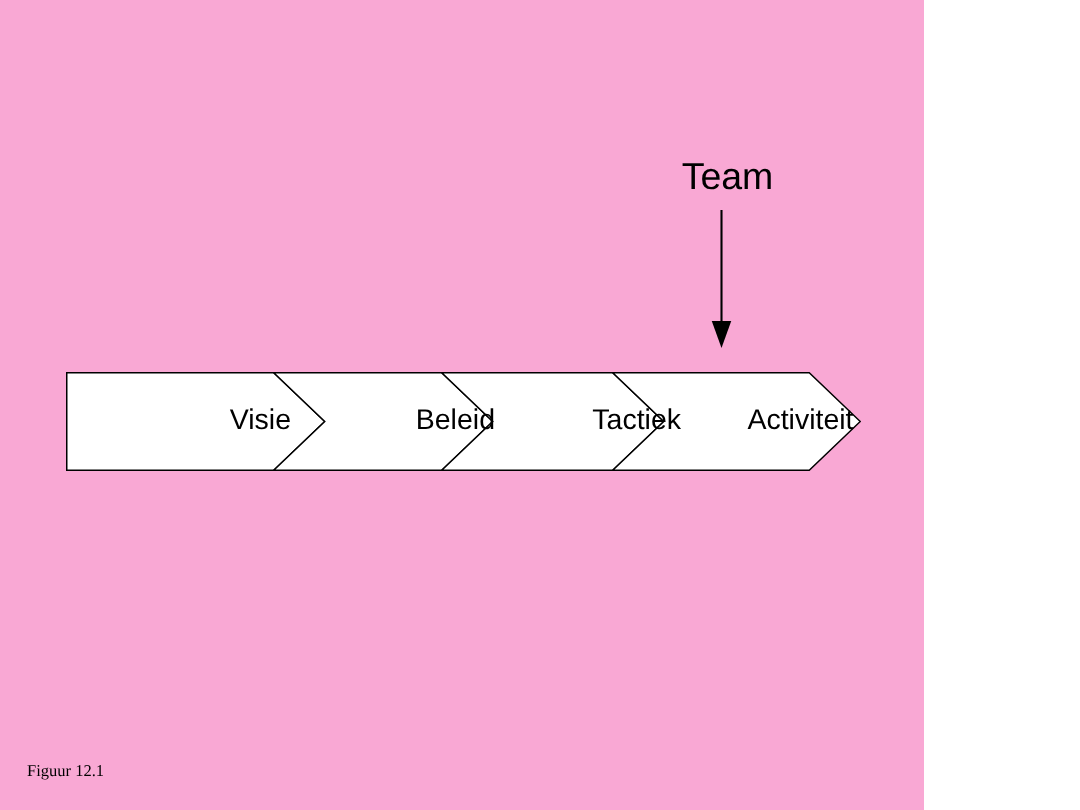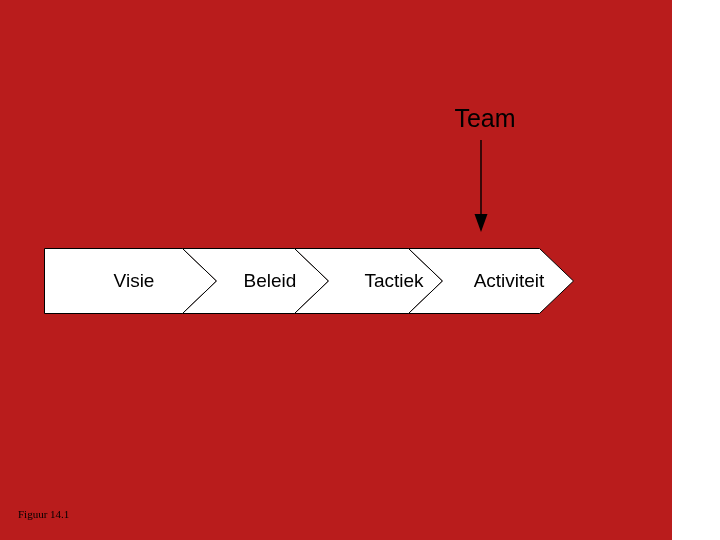--- a/index.html
+++ b/index.html
@@ -8,23 +8,23 @@
   }
   body {
     width: 720px;
     height: 540px;
     background: #ffffff;
     font-family: "Liberation Sans", sans-serif;
     overflow: hidden;
   }
   .slide {
     position: relative;
-    width: 672px;
+    width: 616px;
     height: 540px;
-    background: #b91c1c;
+    background: #f9a8d4;
   }
   .team-label {
     position: absolute;
     left: 408px;
     top: 103px;
     width: 154px;
     text-align: center;
     font-family: "Liberation Sans", sans-serif;
     font-size: 25px;
     color: #000000;
@@ -51,21 +51,21 @@
     top: 0;
   }
   .chev-label {
     position: absolute;
     top: 0;
     height: 66px;
     line-height: 66px;
     font-family: "Liberation Sans", sans-serif;
     font-size: 19px;
     color: #000000;
-    text-align: center;
+    text-align: right;
     white-space: nowrap;
   }
   .chev-label-0 { left: 30px;  width: 120px; }
   .chev-label-1 { left: 166px; width: 120px; }
   .chev-label-2 { left: 290px; width: 120px; }
   .chev-label-3 { left: 405px; width: 120px; }
   .figuur {
     position: absolute;
     left: 18px;
     top: 508px;
@@ -100,15 +100,15 @@
 
       <polygon points="364.5,0.5 495.5,0.5 529.5,33 495.5,65.5 364.5,65.5 398.5,33" fill="#ffffff" stroke="#000000" stroke-width="1"></polygon>
     </svg>
 
     <div class="chev-label chev-label-0">Visie</div>
     <div class="chev-label chev-label-1">Beleid</div>
     <div class="chev-label chev-label-3">Activiteit</div>
     <div class="chev-label chev-label-2">Tactiek</div>
   </div>
 
-  <div class="figuur">Figuur 14.1</div>
+  <div class="figuur">Figuur 12.1</div>
 
 </div>
 
 </body></html>

